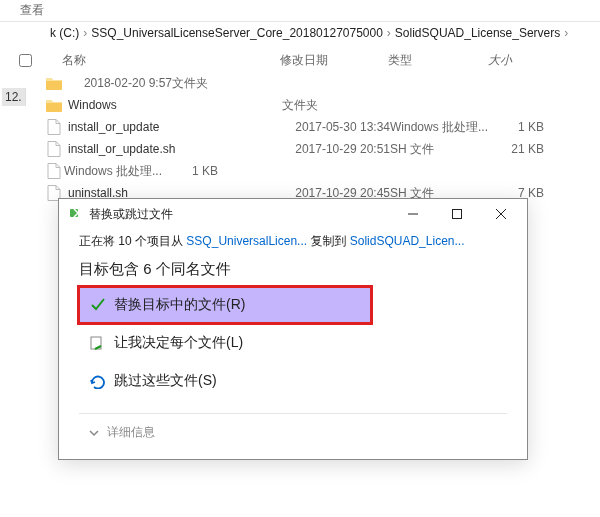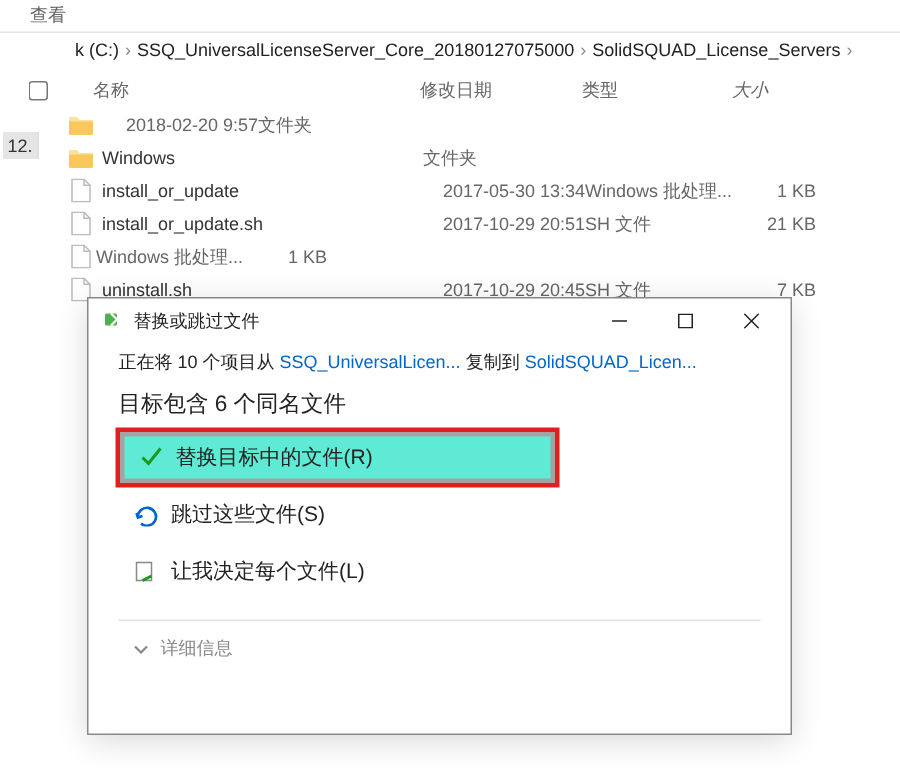--- a/index.html
+++ b/index.html
@@ -60,21 +60,21 @@
   .file-row .date { width: 108px; color: #666; text-align: right; }
   .file-row .type { width: 100px; color: #666; white-space: nowrap; overflow:hidden; text-overflow: ellipsis; }
   .file-row .size { width: 54px; text-align: right; color: #666; }
 
   
   .dialog {
     position: absolute;
     left: 58px;
     top: 198px;
     width: 470px;
-    height: 292px;
+    height: 262px;
     background: #fff;
     border: 1px solid #888;
     box-shadow: 0 4px 20px rgba(0,0,0,.15);
   }
   .dialog-titlebar {
     height: 30px;
     display: flex;
     align-items: center;
     padding: 0 4px 0 8px;
   }
@@ -90,22 +90,22 @@
     height: 36px;
     display:flex;
     align-items:center;
     font-size:14px;
     padding-left: 8px;
     border:1px solid transparent;
     margin:2px 0;
     cursor: pointer;
   }
   .option.selected {
-    background:#5eead4;
-    border:4px solid #a3a3a3;
+    background:#c4b5fd;
+    border:1px solid #a3a3a3;
   }
   .option.redbox {
     outline: 3px solid #e02020;
     outline-offset: -1px;
     position: relative;
     width: 292px;
   }
   .option .opt-icon { width:20px; display:flex; align-items:center; justify-content:center; margin-right:6px;}
   .option .opt-label { color:#222; }
   .details-row {
@@ -276,35 +276,35 @@
           <svg width="16" height="16" viewBox="0 0 16 16">
               <path d="M2 8l4 4 8-10" fill="none" stroke="#1a9a1a" stroke-width="2"></path>
             </svg>
         </div>
         <div class="opt-label">替换目标中的文件(R)</div>
       </div>
 
       <div class="option">
         <div class="opt-icon">
           <svg width="16" height="16" viewBox="0 0 16 16">
+              <rect x="1" y="2" width="10" height="12" fill="#fff" stroke="#888"></rect>
+              <path d="M5 14l6-3" stroke="#1a9a1a" stroke-width="2"></path>
+            </svg>
+        </div>
+        <div class="opt-label">让我决定每个文件(L)</div>
+      </div>
+
+      <div class="option">
+        <div class="opt-icon">
+          <svg width="16" height="16" viewBox="0 0 16 16">
               <path d="M2 10a6 6 0 1 1 2 4" fill="none" stroke="#0066cc" stroke-width="1.8"></path>
               <path d="M1 7l1 3 3-1" fill="none" stroke="#0066cc" stroke-width="1.8"></path>
             </svg>
         </div>
         <div class="opt-label">跳过这些文件(S)</div>
-      </div>
-
-      <div class="option">
-        <div class="opt-icon">
-          <svg width="16" height="16" viewBox="0 0 16 16">
-              <rect x="1" y="2" width="10" height="12" fill="#fff" stroke="#888"></rect>
-              <path d="M5 14l6-3" stroke="#1a9a1a" stroke-width="2"></path>
-            </svg>
-        </div>
-        <div class="opt-label">让我决定每个文件(L)</div>
       </div>
     </div>
 
     <div class="details-row">
       <div class="chev">
         <svg width="12" height="12" viewBox="0 0 12 12">
             <path d="M2 4l4 4 4-4" fill="none" stroke="#888" stroke-width="1.5"></path>
           </svg>
       </div>
       <span>详细信息</span>

